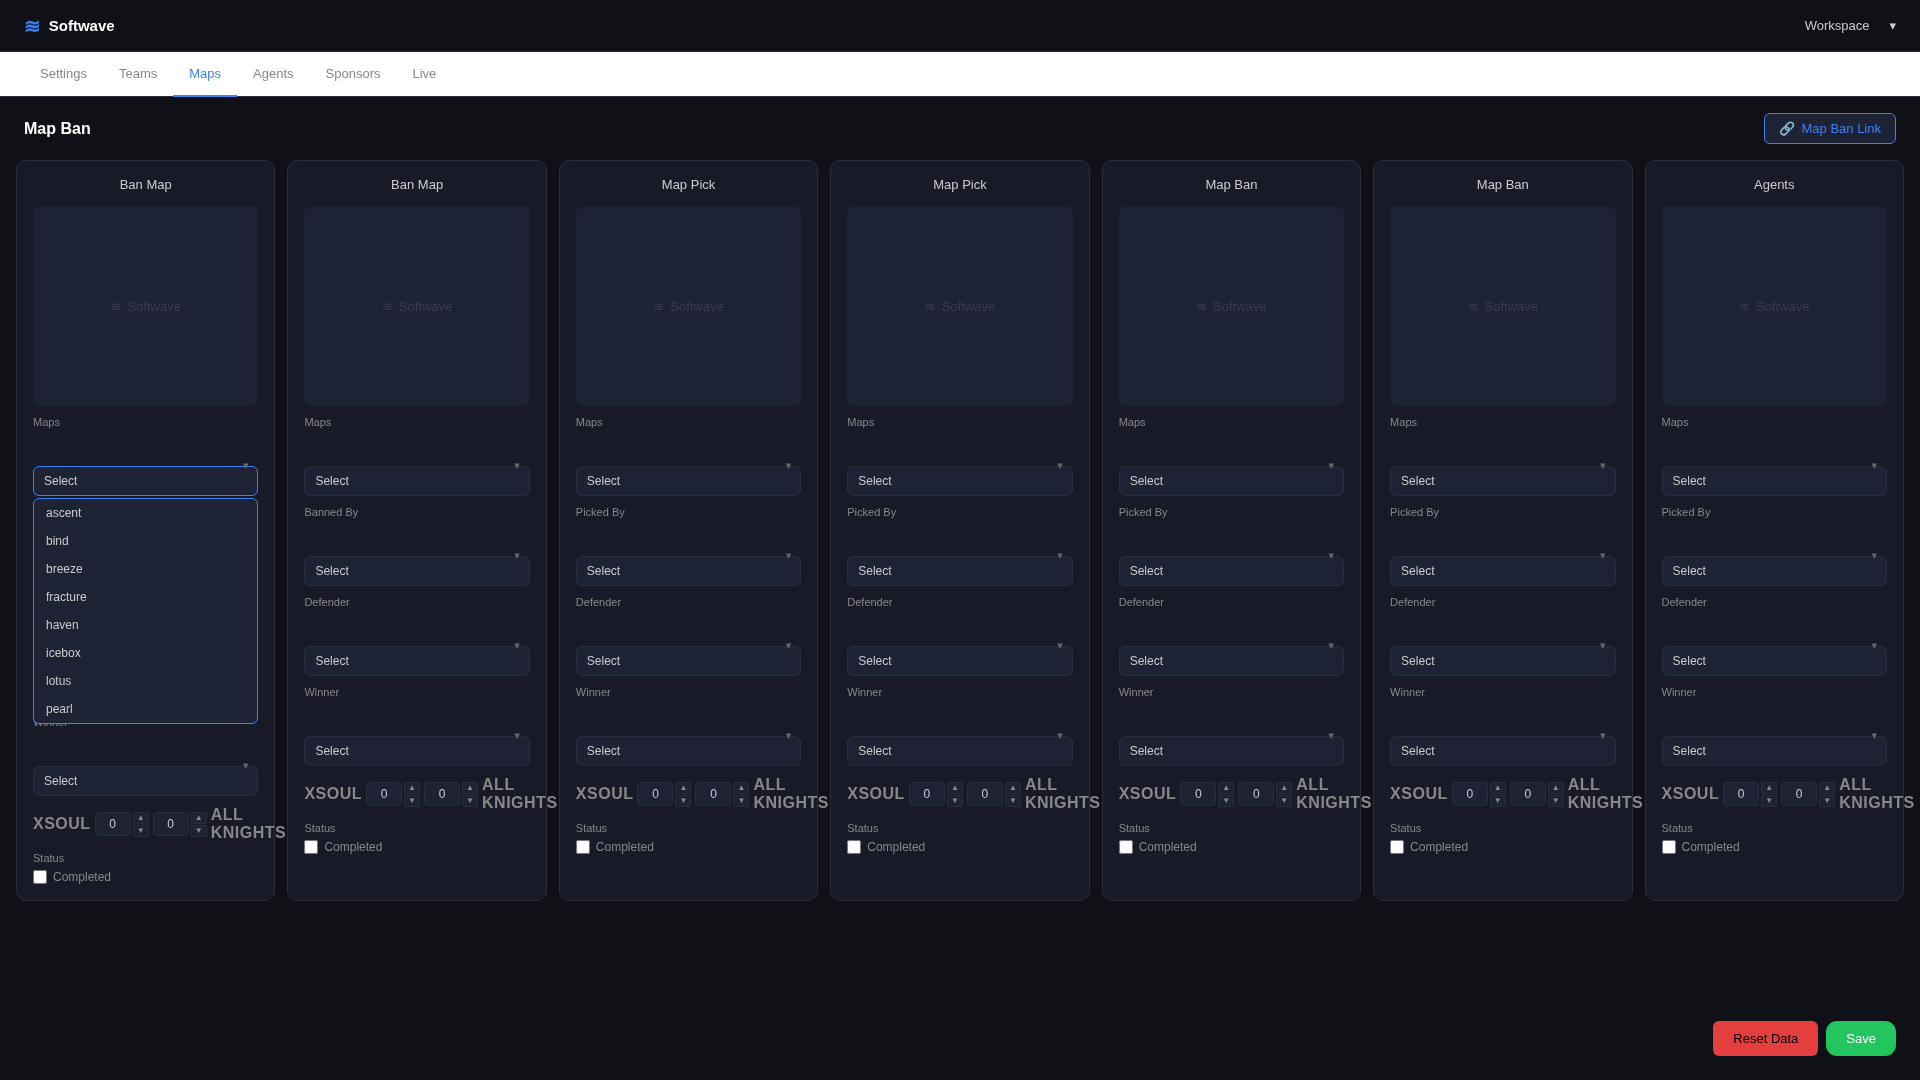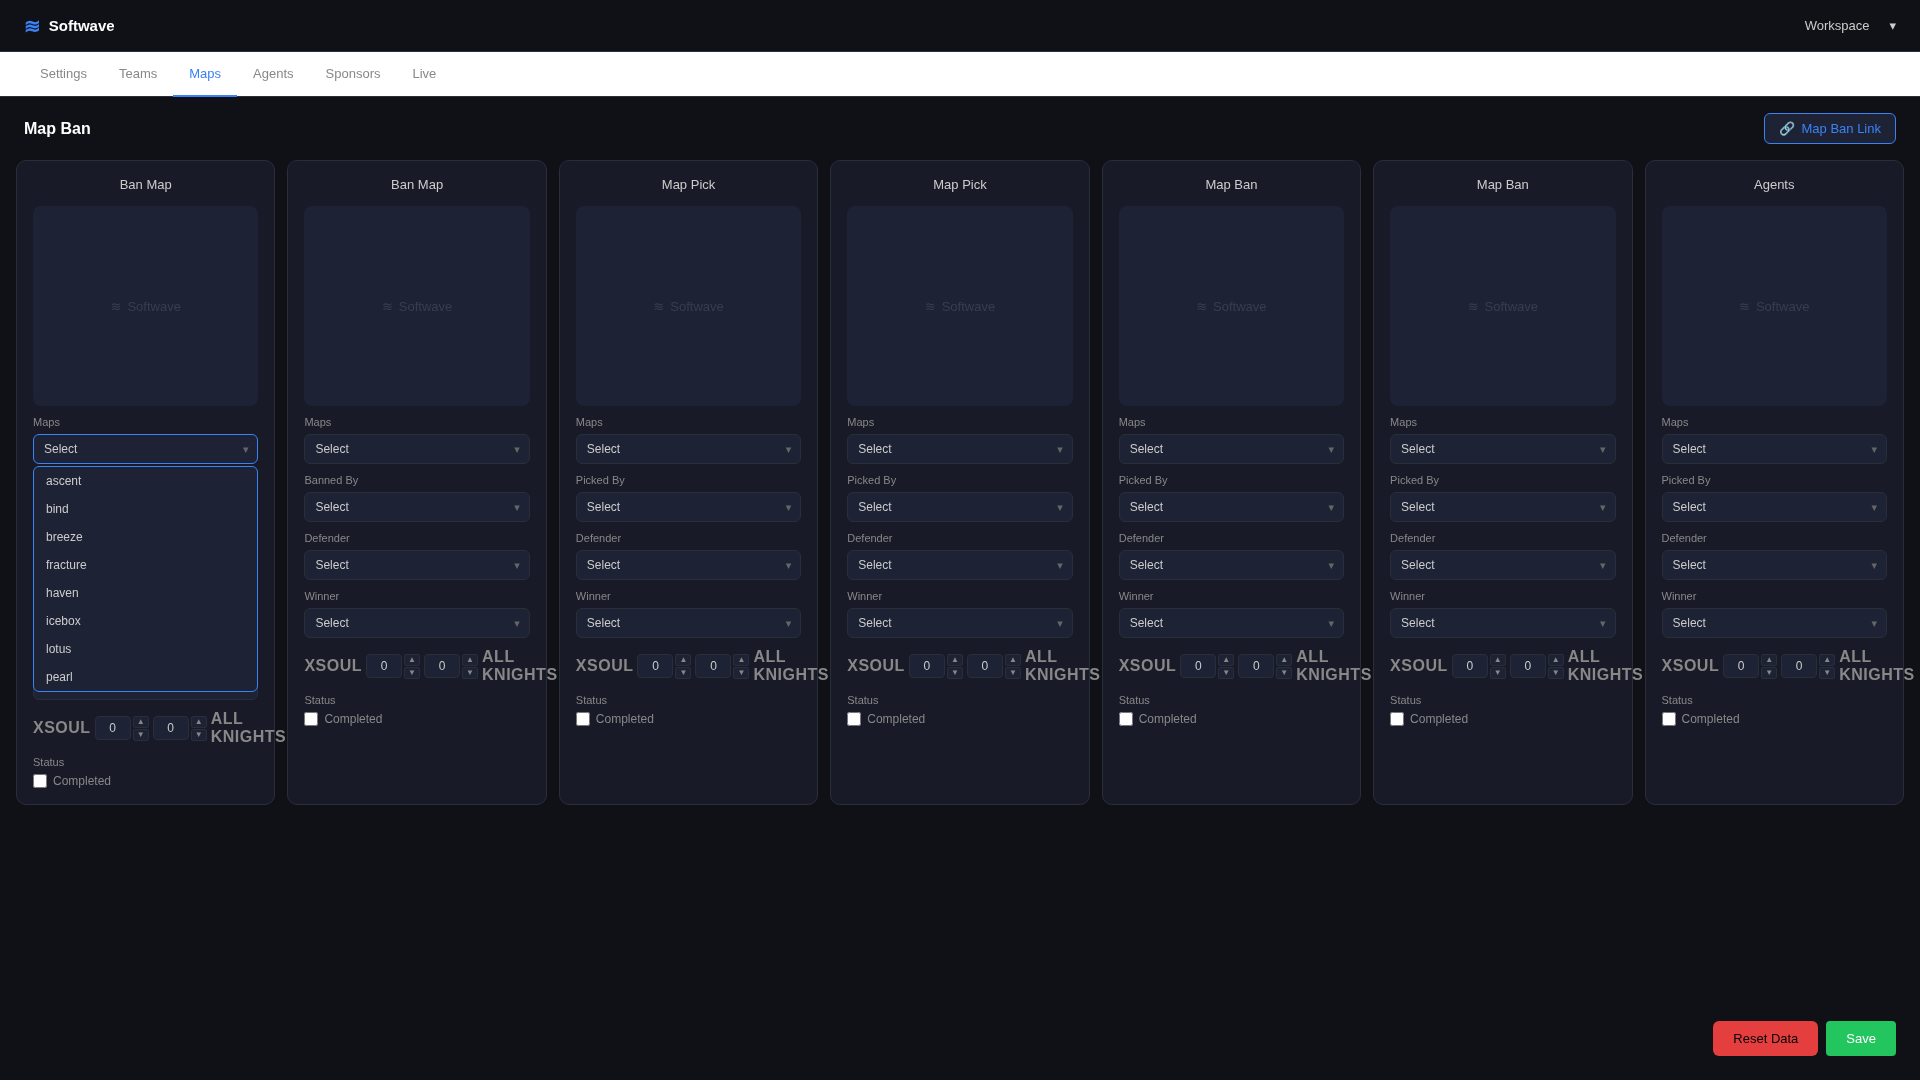--- a/index.html
+++ b/index.html
@@ -158,20 +158,21 @@
       width: 100%;
       background: #1e2235;
       border: 1px solid #2a2d3a;
       color: #ccc;
       padding: 7px 10px;
       border-radius: 6px;
       font-size: 12px;
       appearance: none;
       cursor: pointer;
       outline: none;
+      margin-top: 32px;
     }
 
     
     .card-first .maps-select {
       border-color: #3b82f6;
     }
 
     
     .score-row {
       display: flex;
@@ -275,21 +276,21 @@
       border-radius: 6px;
       cursor: pointer;
       font-size: 13px;
       font-weight: 500;
     }
     .save-btn {
       background: #22c55e;
       color: #fff;
       border: none;
       padding: 10px 20px;
-      border-radius: 4px;
+      border-radius: 11px;
       cursor: pointer;
       font-size: 13px;
       font-weight: 500;
     }
 
     
     .select-wrapper {
       position: relative;
     }
     .select-wrapper::after {

